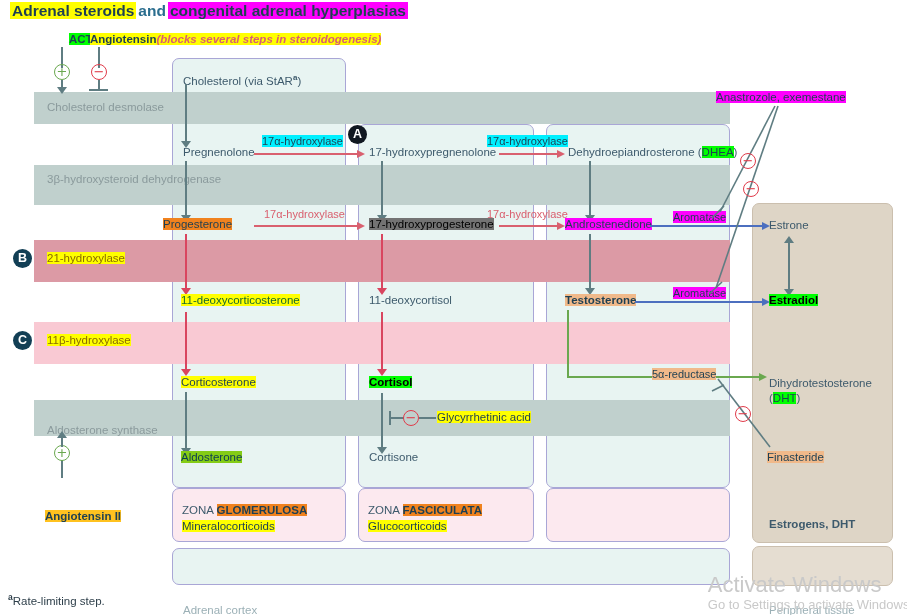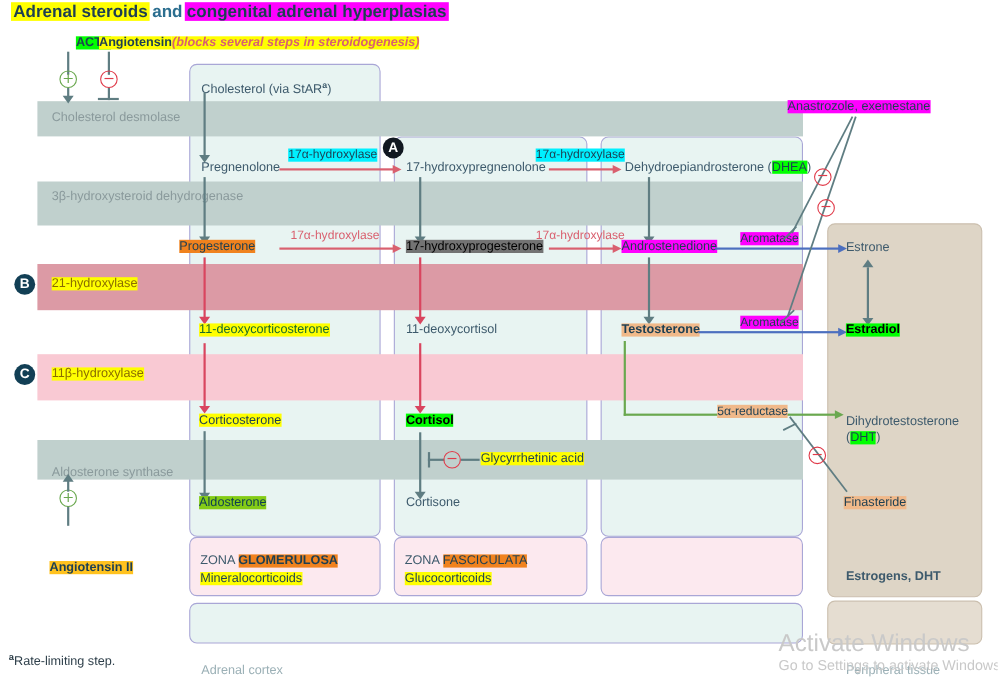--- a/index.html
+++ b/index.html
@@ -313,21 +313,21 @@
     <line x1="60" y1="72" x2="8" y2="4" stroke="#5f7d82" stroke-width="1.6"></line>
     <line x1="14" y1="10" x2="2" y2="16" stroke="#5f7d82" stroke-width="1.6"></line>
   </svg>
   <div class="node minus" style="left:735px;top:406px;">−</div>
 
   <div class="abs txt" style="left:182px;top:502px;line-height:16px;">
     <span>ZONA </span><span class="hl-o" style="font-weight:bold;">GLOMERULOSA</span><br>
     <span class="hl-y">Mineralocorticoids</span>
   </div>
   <div class="abs txt" style="left:368px;top:502px;line-height:16px;">
-    <span>ZONA </span><span class="hl-o" style="font-weight:normal;margin-top:10px;">FASCICULATA</span><br>
+    <span>ZONA </span><span class="hl-o" style="font-weight:bold;margin-top:10px;">FASCICULATA</span><br>
     <span class="hl-y">Glucocorticoids</span>
   </div>
 
   <div class="abs" id="footnote">
     <sup>a</sup><span>Rate-limiting step.</span>
   </div>
 
   <div class="abs" id="wm">
     <div class="l1">Activate Windows</div>
     <div class="l2">Go to Settings to activate Windows.</div>

